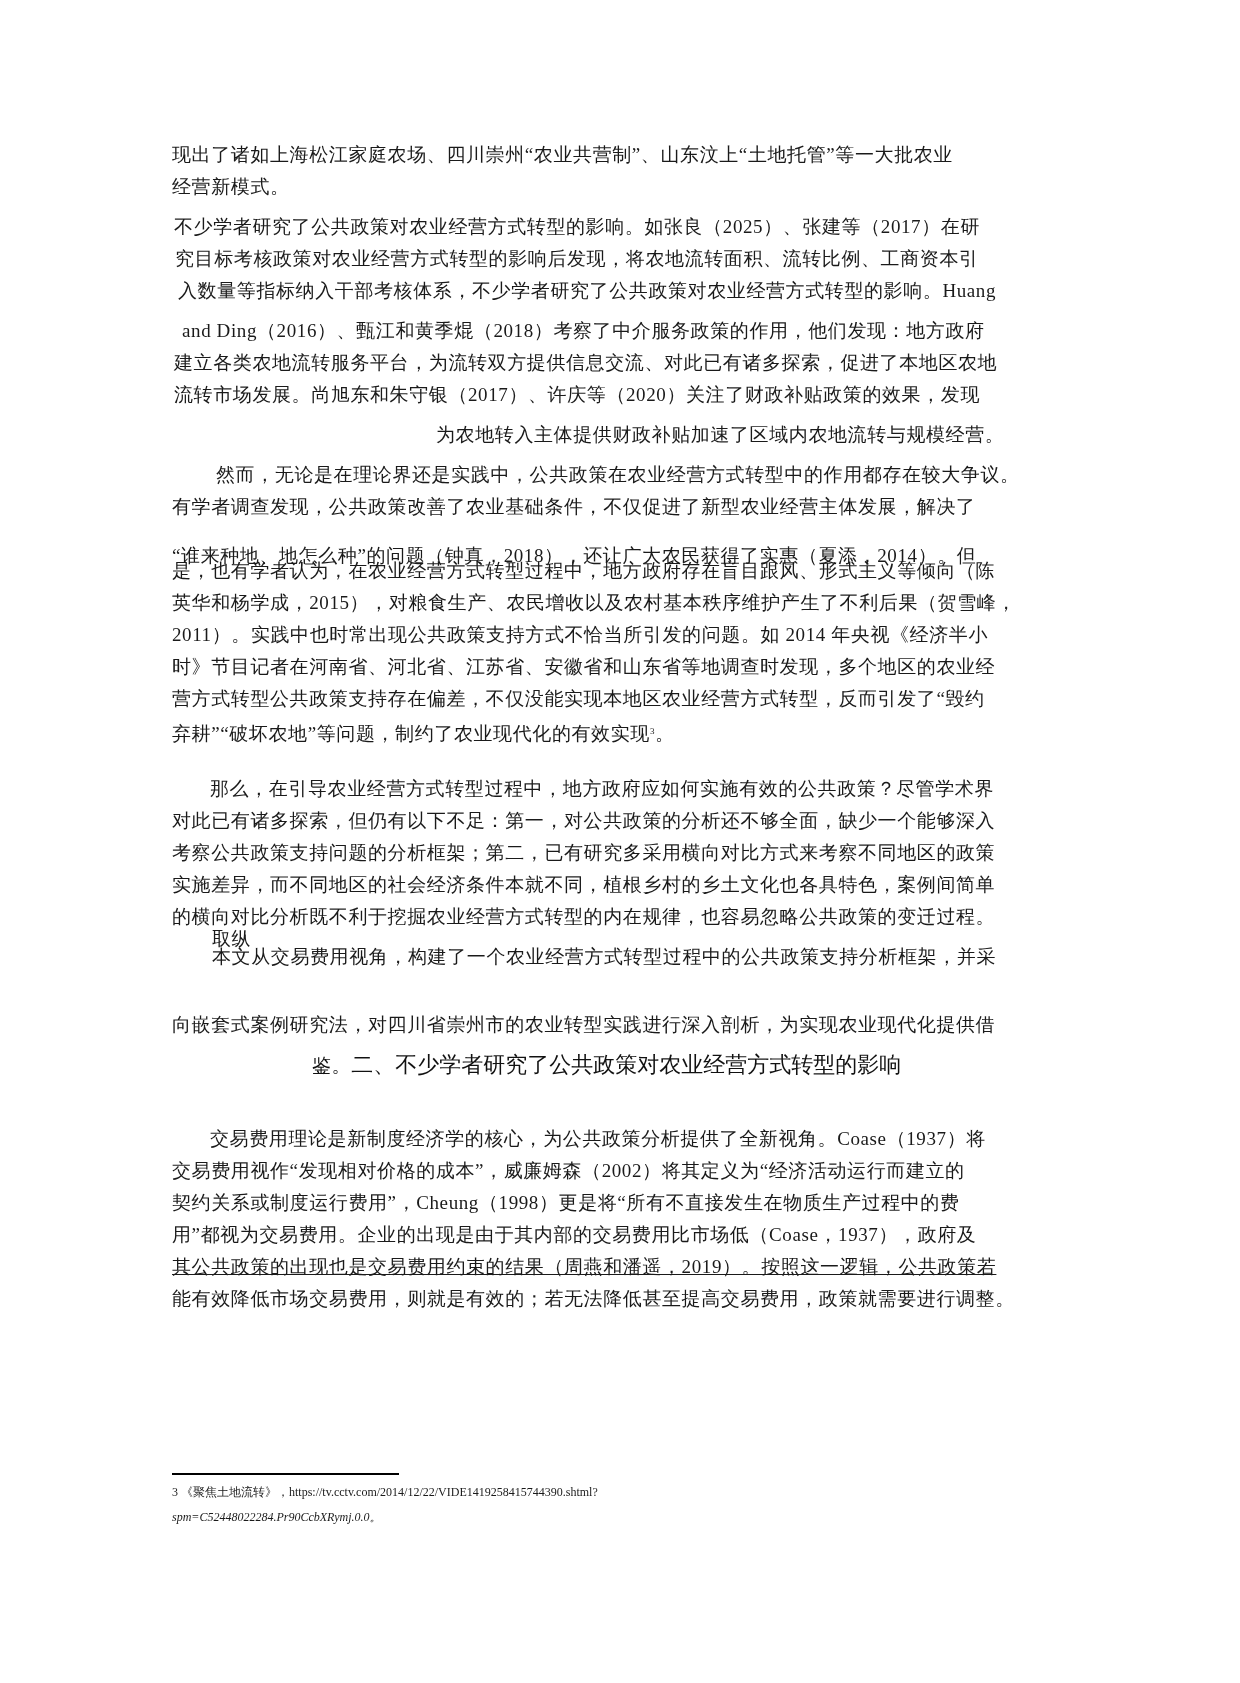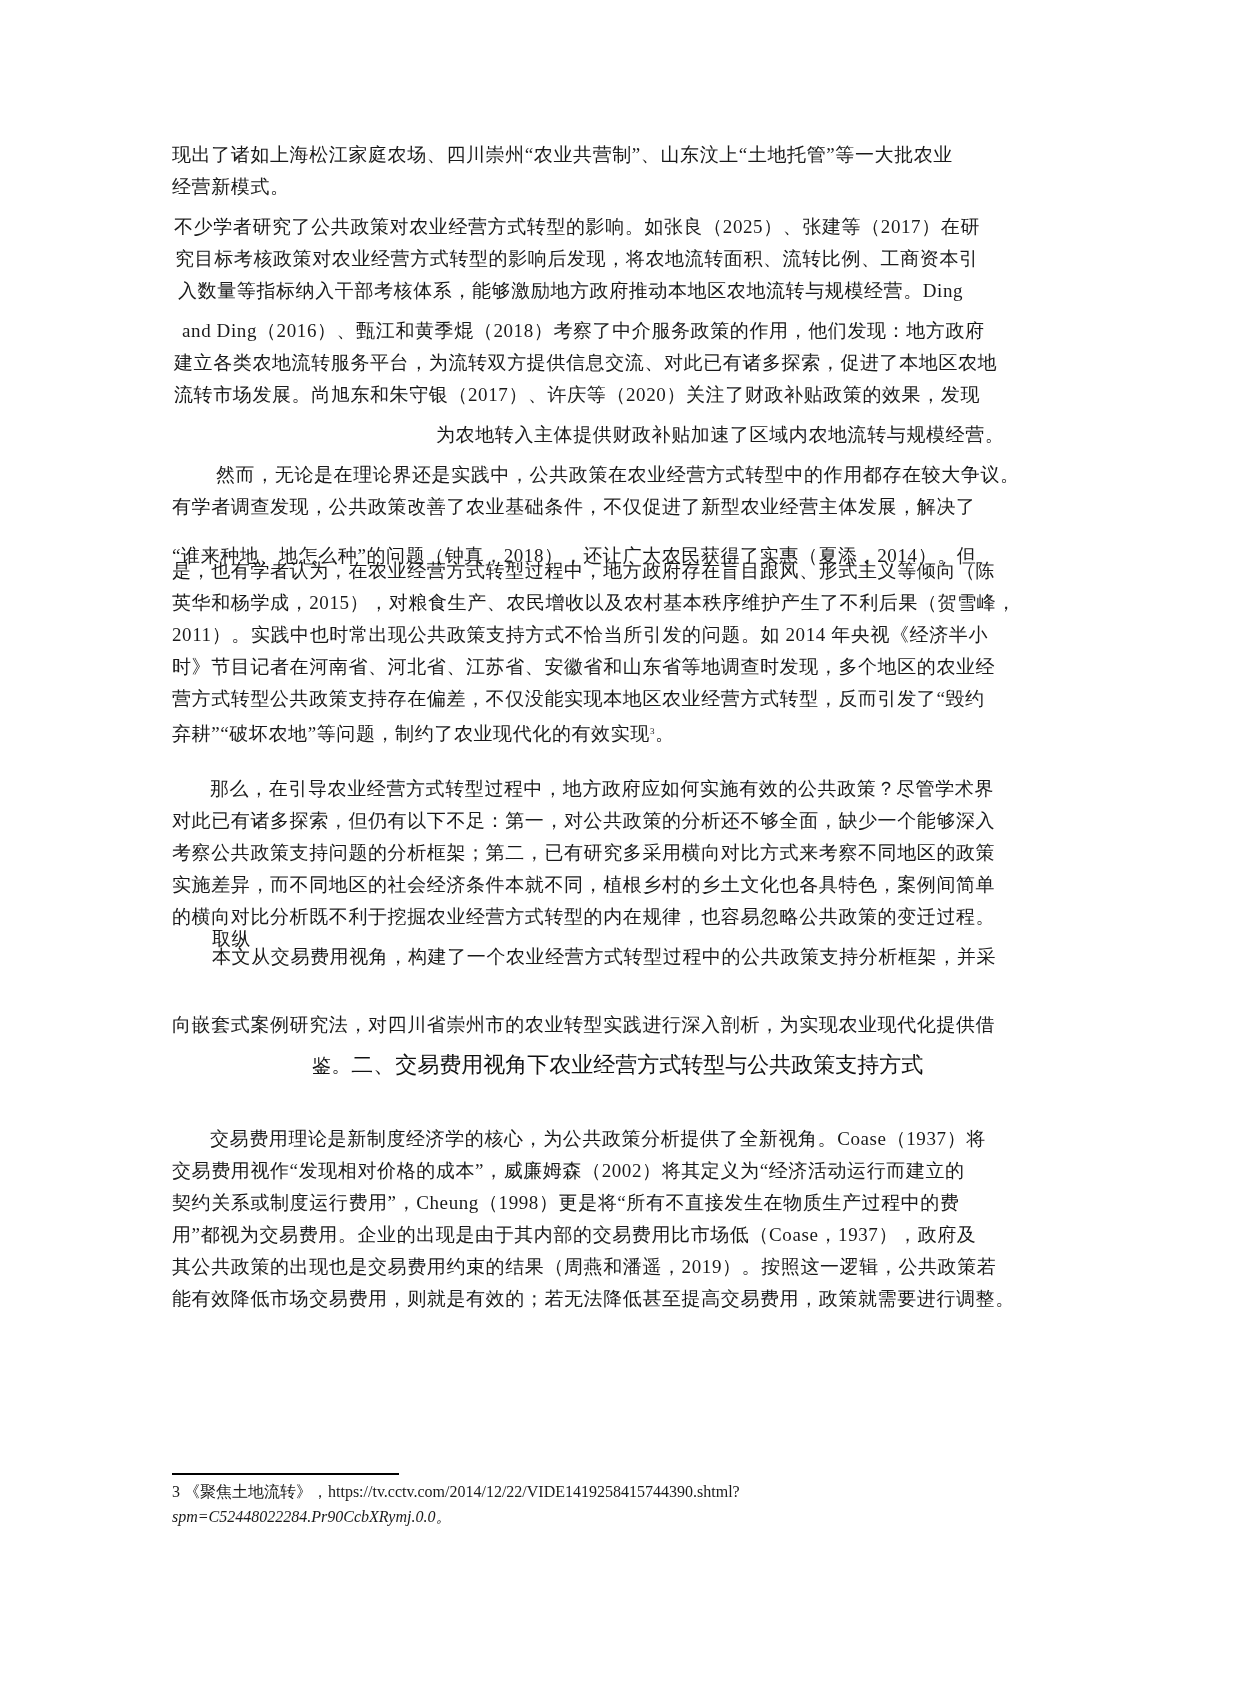--- a/index.html
+++ b/index.html
@@ -2,32 +2,32 @@
 <html><head>
 <meta charset="utf-8">
 <style>
   html, body { margin: 0; padding: 0; background: #ffffff; }
   body { width: 1240px; height: 1683px; position: relative; overflow: hidden;
          font-family: "Liberation Serif", "DejaVu Serif", serif; color: #1a1a1a; }
   .line { position: absolute; left: 172px; font-size: 19px; line-height: 32px; white-space: nowrap; letter-spacing: 0.6px; }
   .heading { position: absolute; font-family: "DejaVu Sans", "Liberation Sans", sans-serif; font-size: 22px; white-space: nowrap; color: #111; }
   .heading .lead { font-family: "Liberation Serif", "DejaVu Serif", serif; font-size: 19px; letter-spacing: 0.6px; }
   .fn-rule { position: absolute; left: 172px; top: 1473px; width: 227px; height: 2px; background: #000; }
-  .fn { position: absolute; left: 172px; font-size: 16px; line-height: 24px; white-space: nowrap; }
+  .fn { position: absolute; left: 172px; font-size: 12px; line-height: 24px; white-space: nowrap; }
   sup { font-size: 9px; vertical-align: 6px; }
 </style>
 </head>
 <body>
 
 <div id="page">
     <div class="line" style="top: 139px; left: 172px;"><span>现出了诸如上海松江家庭农场、四川崇州“农业共营制”、山东汶上“土地托管”等一大批农业</span></div>
     <div class="line" style="top: 171px; left: 172px;"><span>经营新模式。</span></div>
     <div class="line" style="top: 211px; left: 174px;"><span>不少学者研究了公共政策对农业经营方式转型的影响。如张良（2025）、张建等（2017）在研</span></div>
     <div class="line" style="top: 243px; left: 175px;"><span>究目标考核政策对农业经营方式转型的影响后发现，将农地流转面积、流转比例、工商资本引</span></div>
-    <div class="line" style="top: 275px; left: 178px;"><span>入数量等指标纳入干部考核体系，能够激励地方政府推动本地区农地流转与规模经营。Ding</span></div>
+    <div class="line" style="top: 275px; left: 178px;"><span>入数量等指标纳入干部考核体系，不少学者研究了公共政策对农业经营方式转型的影响。Huang</span></div>
     <div class="line" style="top: 315px; left: 182px;"><span>and Ding（2016）、甄江和黄季焜（2018）考察了中介服务政策的作用，他们发现：地方政府</span></div>
     <div class="line" style="top: 347px; left: 174px;"><span>建立各类农地流转服务平台，为流转双方提供信息交流、对此已有诸多探索，促进了本地区农地</span></div>
     <div class="line" style="top: 379px; left: 174px;"><span>流转市场发展。尚旭东和朱守银（2017）、许庆等（2020）关注了财政补贴政策的效果，发现</span></div>
     <div class="line" style="top: 419px; left: 436px;"><span>为农地转入主体提供财政补贴加速了区域内农地流转与规模经营。</span></div>
     <div class="line" style="top: 459px; left: 216px; text-align: right;"><span>然而，无论是在理论界还是实践中，公共政策在农业经营方式转型中的作用都存在较大争议。</span></div>
     <div class="line" style="top: 491px; left: 172px;"><span>有学者调查发现，公共政策改善了农业基础条件，不仅促进了新型农业经营主体发展，解决了</span></div>
     <div class="line" style="top: 540px; left: 172px;"><span>“谁来种地、地怎么种”的问题（钟真，2018），还让广大农民获得了实惠（夏添，2014）。但</span></div>
     <div class="line" style="top: 555px; left: 172px;"><span>是，也有学者认为，在农业经营方式转型过程中，地方政府存在盲目跟风、形式主义等倾向（陈</span></div>
     <div class="line" style="top: 587px; left: 172px;"><span>英华和杨学成，2015），对粮食生产、农民增收以及农村基本秩序维护产生了不利后果（贺雪峰，</span></div>
     <div class="line" style="top: 619px; left: 172px;"><span>2011）。实践中也时常出现公共政策支持方式不恰当所引发的问题。如 2014 年央视《经济半小</span></div>
@@ -39,23 +39,23 @@
     <div class="line" style="top: 837px; left: 172px;"><span>考察公共政策支持问题的分析框架；第二，已有研究多采用横向对比方式来考察不同地区的政策</span></div>
     <div class="line" style="top: 869px; left: 172px;"><span>实施差异，而不同地区的社会经济条件本就不同，植根乡村的乡土文化也各具特色，案例间简单</span></div>
     <div class="line" style="top: 901px; left: 172px;"><span>的横向对比分析既不利于挖掘农业经营方式转型的内在规律，也容易忽略公共政策的变迁过程。</span></div>
     <div class="line" style="top: 941px; left: 212px;"><span>本文从交易费用视角，构建了一个农业经营方式转型过程中的公共政策支持分析框架，并采</span></div>
     <div class="line" style="top: 923px; left: 212px;"><span>取纵</span></div>
     <div class="line" style="top: 1009px; left: 172px;"><span>向嵌套式案例研究法，对四川省崇州市的农业转型实践进行深入剖析，为实现农业现代化提供借</span></div>
     <div class="line" style="top: 1123px; left: 210px;"><span>交易费用理论是新制度经济学的核心，为公共政策分析提供了全新视角。Coase（1937）将</span></div>
     <div class="line" style="top: 1155px; left: 172px;"><span>交易费用视作“发现相对价格的成本”，威廉姆森（2002）将其定义为“经济活动运行而建立的</span></div>
     <div class="line" style="top: 1187px; left: 172px;"><span>契约关系或制度运行费用”，Cheung（1998）更是将“所有不直接发生在物质生产过程中的费</span></div>
     <div class="line" style="top: 1219px; left: 172px;"><span>用”都视为交易费用。企业的出现是由于其内部的交易费用比市场低（Coase，1937），政府及</span></div>
-    <div class="line" style="top: 1251px; left: 172px;"><span>其公共政策的出现也是交易费用约束的结果（周燕和潘遥，2019）。按照这一逻辑，公共政策若</span></div>
+    <div class="line" style="top: 1251px; left: 172px; text-decoration: underline;"><span>其公共政策的出现也是交易费用约束的结果（周燕和潘遥，2019）。按照这一逻辑，公共政策若</span></div>
     <div class="line" style="top: 1283px; left: 172px;"><span>能有效降低市场交易费用，则就是有效的；若无法降低甚至提高交易费用，政策就需要进行调整。</span></div>
   </div>
 
 <div class="heading" style="left:312px; top:1050px;">
-  <span class="lead">鉴。</span><span>二、交易费用视角下农业经营方式转型与公共政策支持方式</span>
+  <span class="lead">鉴。</span><span>二、不少学者研究了公共政策对农业经营方式转型的影响</span>
 </div>
 
 <div class="fn-rule"></div>
 <div class="fn" style="top:1480px;">3 《聚焦土地流转》，https://tv.cctv.com/2014/12/22/VIDE1419258415744390.shtml?</div>
 <div class="fn" style="top:1505px;font-style:italic;">spm=C52448022284.Pr90CcbXRymj.0.0。</div>
 
 </body></html>

